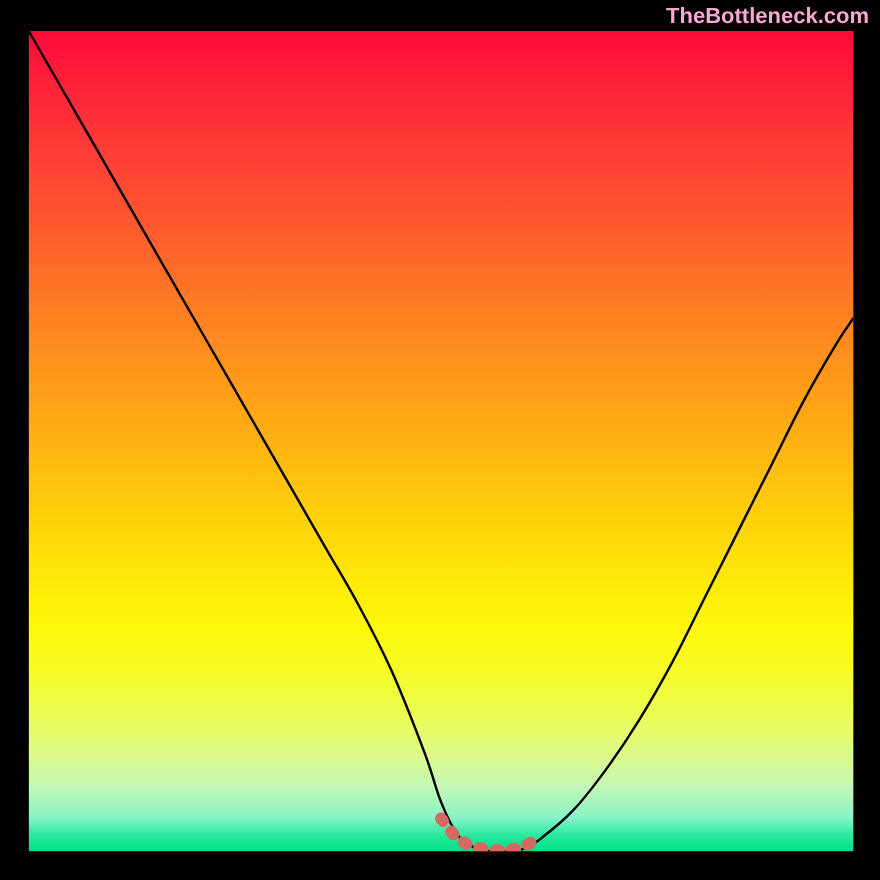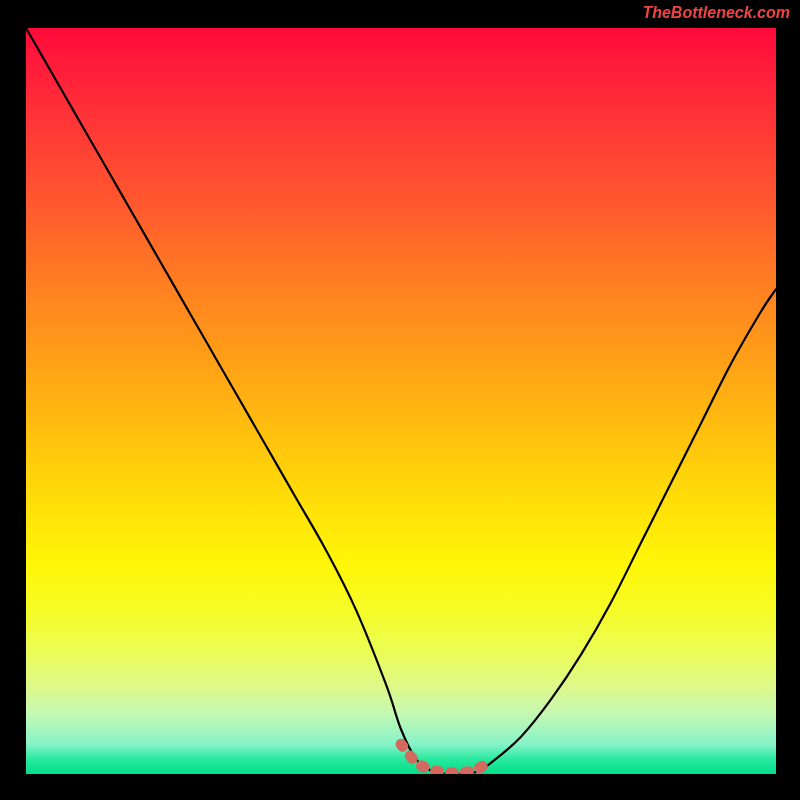--- a/index.html
+++ b/index.html
@@ -8,25 +8,24 @@
     position: relative;
     width: 800px;
     height: 800px;
     background: #000;
   }
   .watermark {
     position: absolute;
     top: 4px;
     right: 10px;
     font-family: Arial, sans-serif;
-    font-size: 16px;
+    font-size: 20px;
     font-weight: bold;
-    color: #ef4444;
+    color: #f9a8d4;
     z-index: 10;
-    font-style: italic;
   }
   .plot-area {
     position: absolute;
     left: 26px;
     top: 28px;
     width: 750px;
     height: 746px;
     overflow: hidden;
   }
   .gradient-bg {

